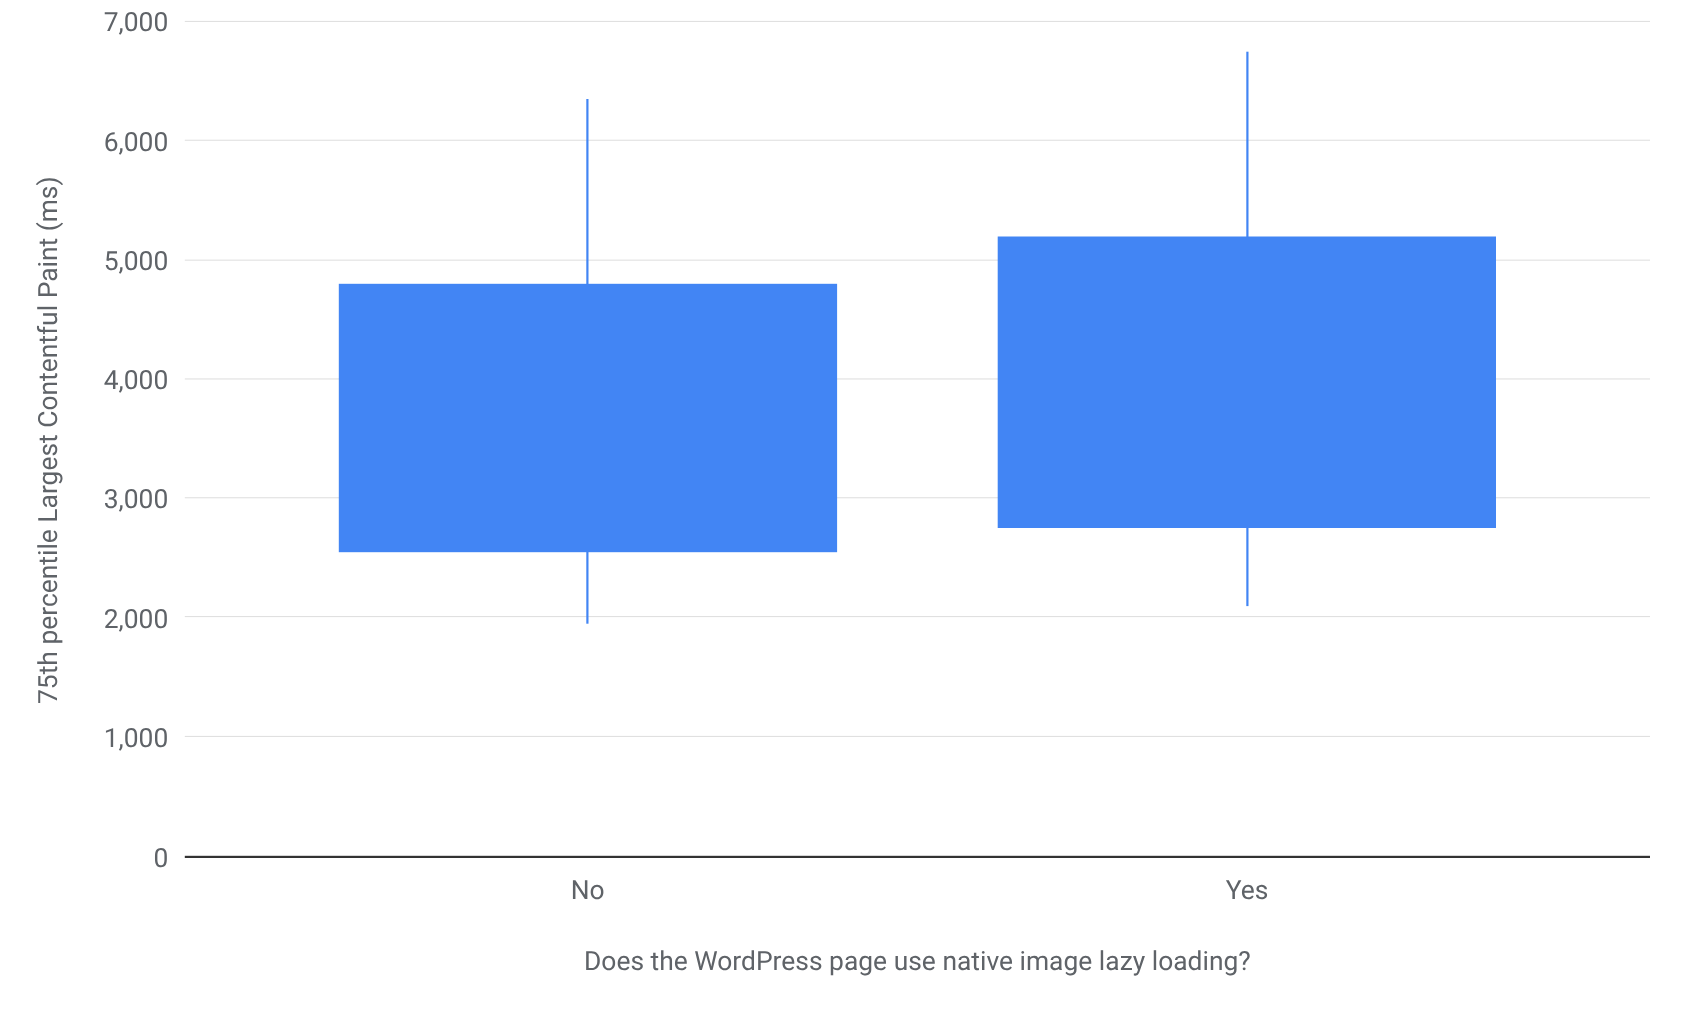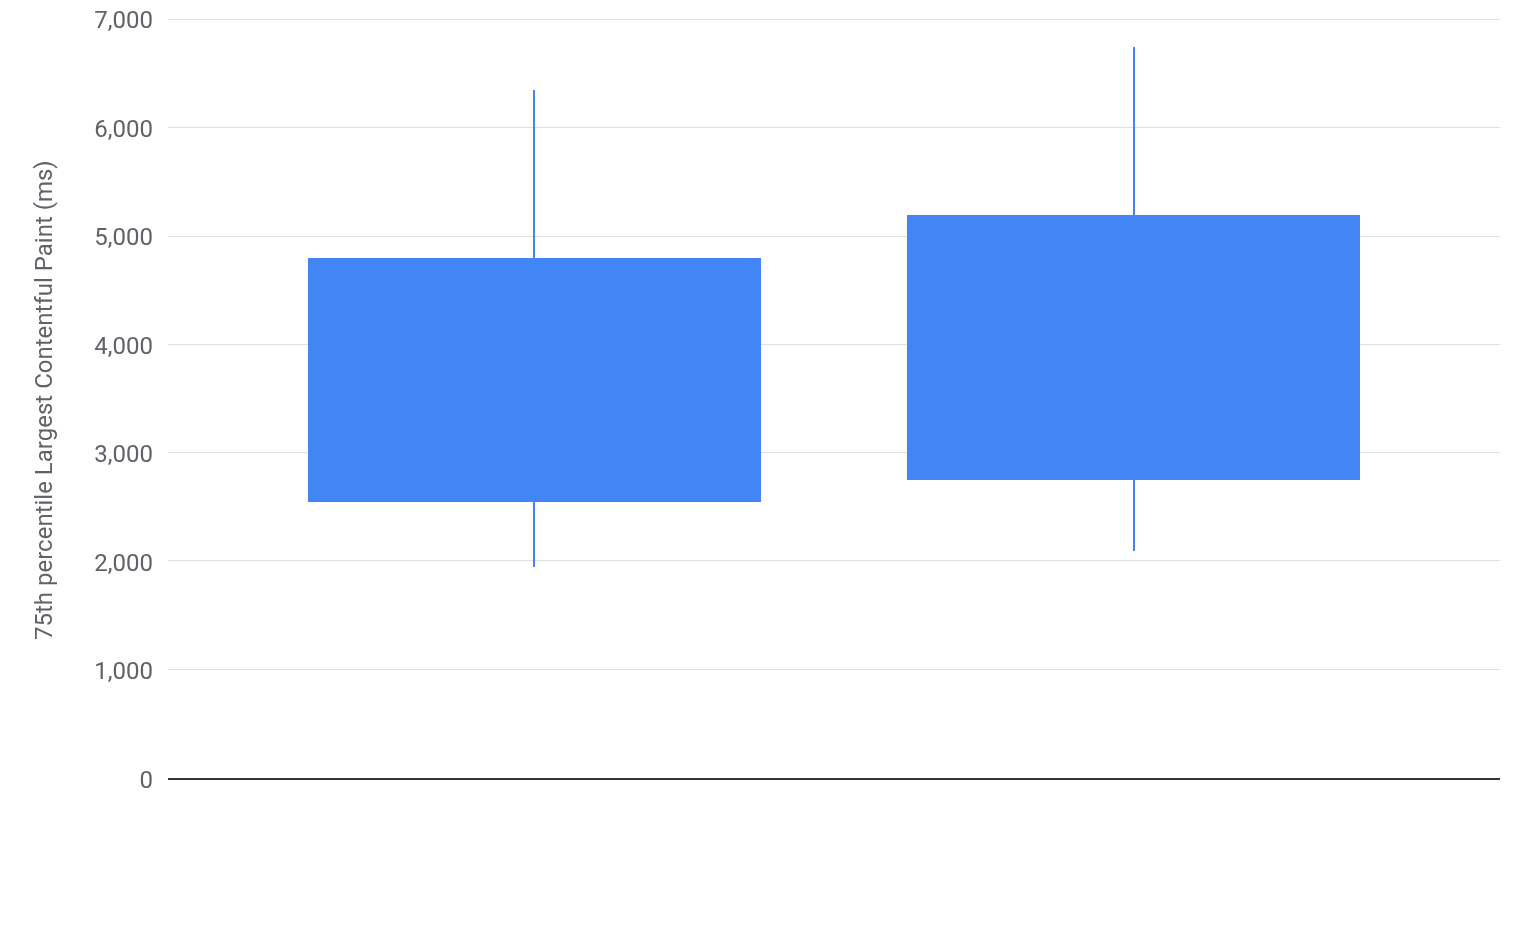--- a/index.html
+++ b/index.html
@@ -139,14 +139,19 @@
           <div class="box-group" style="left: 10.5%; width: 34%; height: 100%;">
             <div class="whisker-line" style="bottom: 27.8571%; height: 62.8571%;"></div>
             <div class="box" style="bottom: 36.4286%; height: 32.1429%; background: rgb(66, 133, 244);"></div>
           </div>
           <div class="box-group" style="left: 55.5%; width: 34%; height: 100%;">
             <div class="whisker-line" style="bottom: 30%; height: 66.4286%;"></div>
             <div class="box" style="bottom: 39.2857%; height: 35%; background: rgb(66, 133, 244);"></div>
           </div>
         </div>
     </div>
+    <div class="x-tick-labels" id="x-ticks">
+        <div class="x-tick" style="left: 27.5%;">No</div>
+        <div class="x-tick" style="left: 72.5%;">Yes</div>
+      </div>
+    <div class="x-axis-label">Does the WordPress page use native image lazy loading?</div>
   </div>
 </div>
 
 </body></html>

